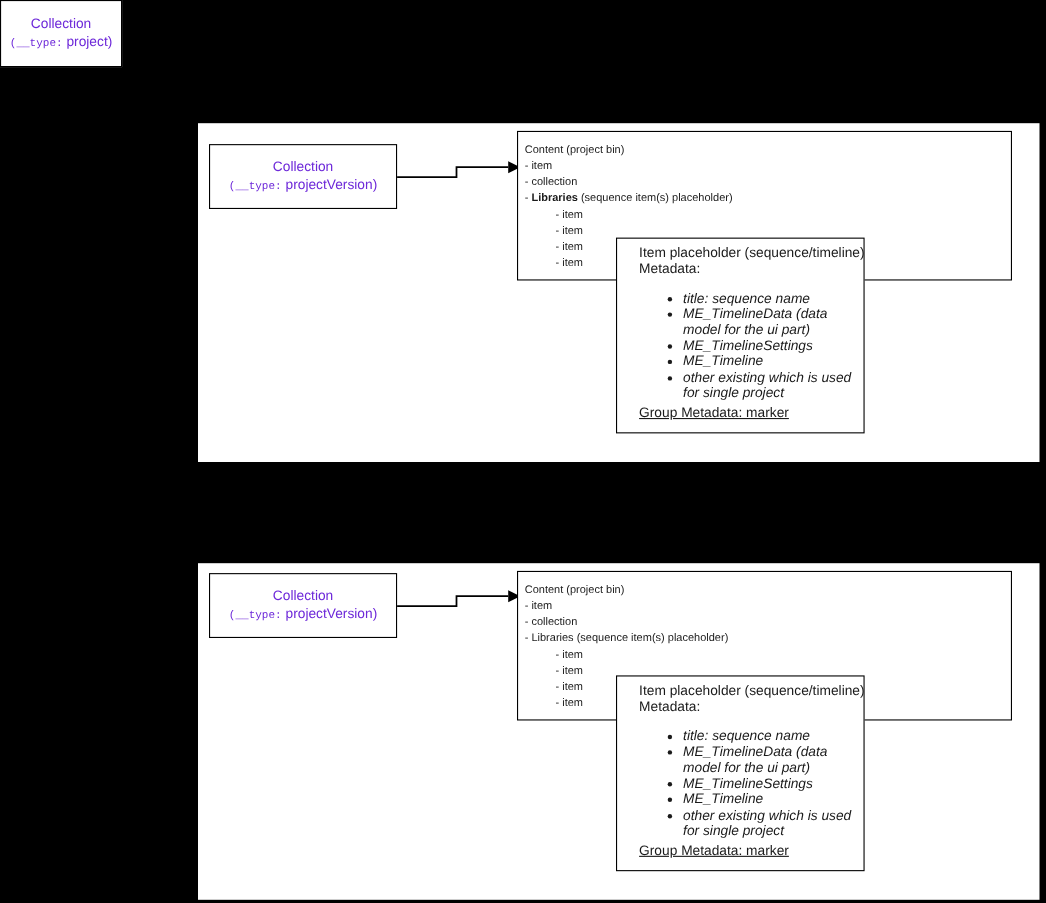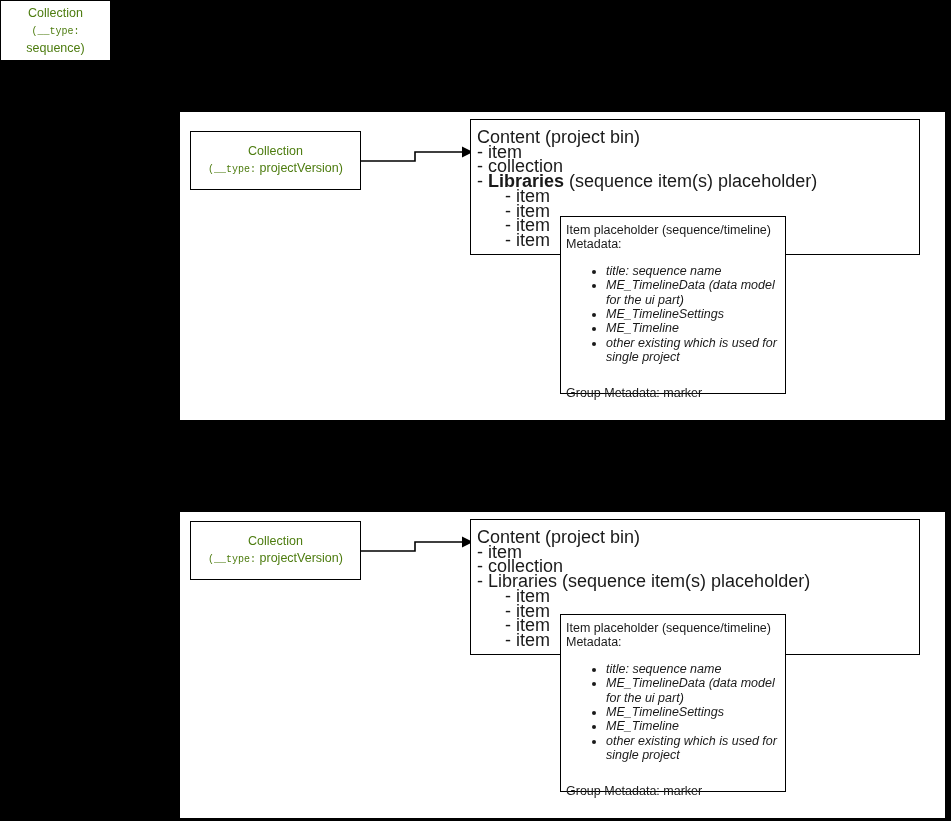--- a/index.html
+++ b/index.html
@@ -25,80 +25,81 @@
     border: 1.5px solid #000000;
     box-sizing: border-box;
   }
   .center-box {
     display: flex;
     flex-direction: column;
     align-items: center;
     justify-content: center;
     text-align: center;
     font-size: 12.5px;
-    color: #4d7c0f;
+    color: #6d28d9;
     line-height: 17px;
   }
   .mono {
     font-family: "Liberation Mono", "DejaVu Sans Mono", monospace;
     font-size: 10px;
   }
   .content-box {
-    font-size: 18px;
+    font-size: 10px;
     color: #1a1a1a;
     line-height: 14.4px;
     padding: 10px 0 0 6px;
   }
   .content-line {
     white-space: nowrap;
     padding-bottom: 0.3px;
   }
   .content-line.indent {
     padding-left: 28px;
   }
   .bold {
     font-weight: bold;
   }
   .ph-box {
     font-size: 12.5px;
     color: #1a1a1a;
     line-height: 14.4px;
-    padding: 6px 0 0 5px;
+    padding: 6px 0 0 20px;
   }
   .ph-line {
     white-space: nowrap;
   }
   .ph-list {
     margin: 12px 0 0 0;
     padding-left: 40px;
     list-style: disc;
     font-style: italic;
   }
   .ph-list li {
     margin: 0;
     padding: 0;
     line-height: 14.4px;
   }
   .ph-footer {
-    margin-top: 21px;
+    margin-top: 3px;
+    text-decoration: underline;
   }
   .arrow-svg {
     position: absolute;
     overflow: visible;
   }
 </style>
 </head>
 <body>
 
 <div id="canvas">
 
   <div class="box center-box" style="left:0px; top:0px; width:111px; height:61px;">
     <div>Collection</div>
     <div>
-      <span class="mono">(__type:</span><span> sequence)</span>
+      <span class="mono">(__type:</span><span> project)</span>
     </div>
   </div>
 
   <div class="panel" style="left:180px; top:112px; width:765px; height:308px;"></div>
 
   <div class="box center-box" style="left:190px; top:131px; width:171px; height:59px;">
     <div>Collection</div>
     <div>
       <span class="mono">(__type:</span><span> projectVersion)</span>
     </div>

